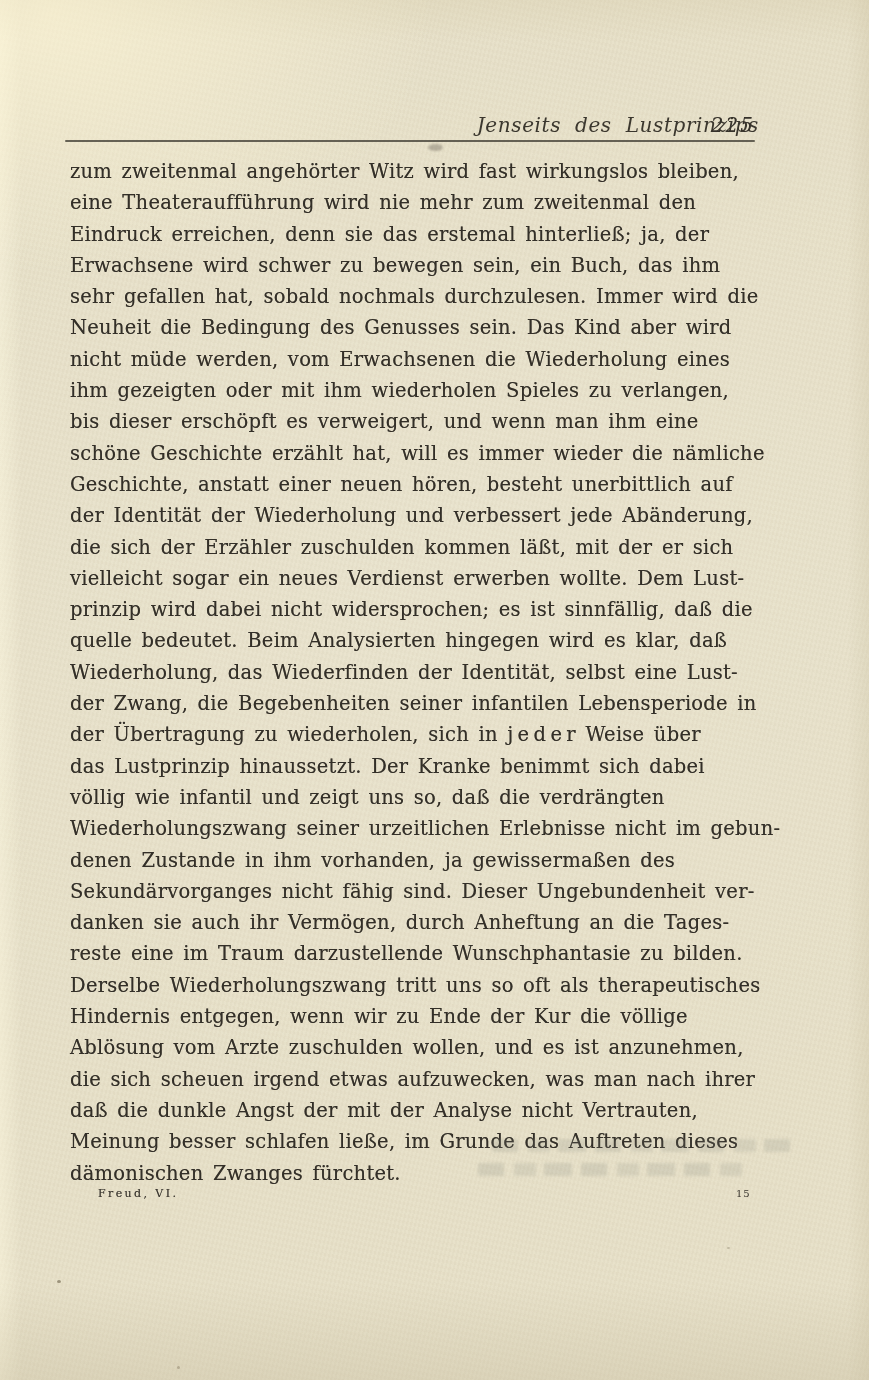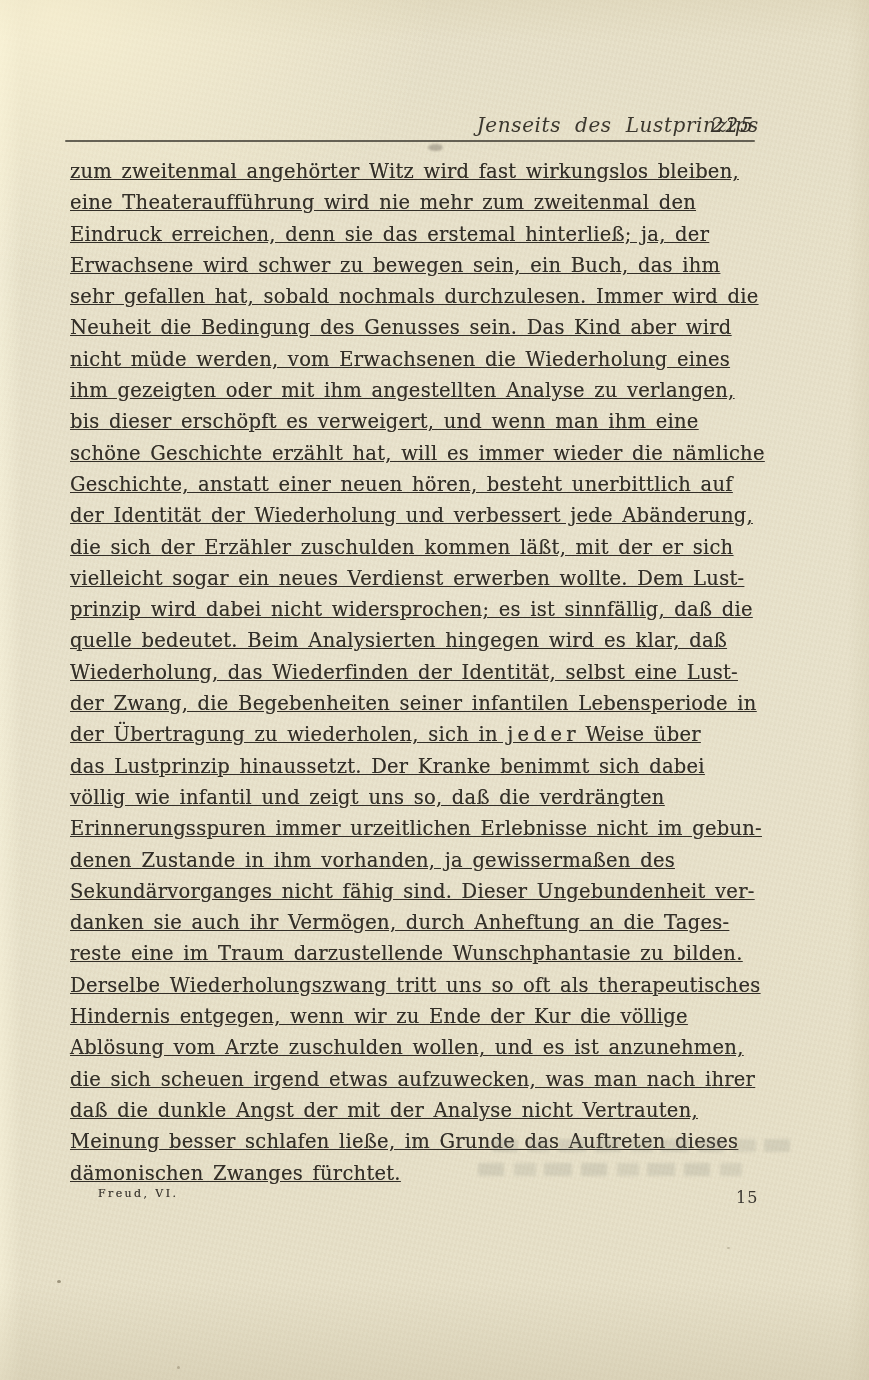--- a/index.html
+++ b/index.html
@@ -75,41 +75,40 @@
     word-spacing: 3px;
     color: var(--ink, #332f28);
     text-shadow: 0 0 0.5px rgba(51,47,40,0.55);
   }
   .body-text .line {
     height: 31.3px;
     line-height: 31.3px;
     white-space: nowrap;
     text-align: justify;
     text-align-last: justify;
-    text-decoration: underline;
   }
   .body-text .line::after { content: ""; display: inline-block; width: 100%; }
   .body-text .line.last {
     text-align-last: left;
   }
   .body-text .line.last::after { content: none; }
 
   
   .footer-signature {
     position: absolute;
     left: 98px; top: 1187px;
     font-size: 11px;
     letter-spacing: 2.4px;
     color: #3a362f;
     text-shadow: 0 0 0.4px rgba(58,54,47,0.5);
   }
   .footer-sheet-number {
     position: absolute;
     left: 736px; top: 1188px;
-    font-size: 16px;
+    font-size: 10px;
     letter-spacing: 1px;
     color: #3a362f;
   }
 
   
   .ghost {
     position: absolute;
     height: 13px;
     border-radius: 2px;
     background: repeating-linear-gradient(90deg,
@@ -146,35 +145,35 @@
   <div class="rule-smudge"></div>
 
   <main class="body-text">
       <div class="line">zum zweitenmal angehörter Witz wird fast wirkungslos bleiben,</div>
       <div class="line">eine Theateraufführung wird nie mehr zum zweitenmal den</div>
       <div class="line">Eindruck erreichen, denn sie das erstemal hinterließ; ja, der</div>
       <div class="line">Erwachsene wird schwer zu bewegen sein, ein Buch, das ihm</div>
       <div class="line">sehr gefallen hat, sobald nochmals durchzulesen. Immer wird die</div>
       <div class="line">Neuheit die Bedingung des Genusses sein. Das Kind aber wird</div>
       <div class="line">nicht müde werden, vom Erwachsenen die Wiederholung eines</div>
-      <div class="line">ihm gezeigten oder mit ihm angestellten Analyse zu verlangen,</div>
+      <div class="line">ihm gezeigten oder mit ihm wiederholen Spieles zu verlangen,</div>
       <div class="line">bis dieser erschöpft es verweigert, und wenn man ihm eine</div>
       <div class="line">schöne Geschichte erzählt hat, will es immer wieder die nämliche</div>
       <div class="line">Geschichte, anstatt einer neuen hören, besteht unerbittlich auf</div>
       <div class="line">der Identität der Wiederholung und verbessert jede Abänderung,</div>
       <div class="line">die sich der Erzähler zuschulden kommen läßt, mit der er sich</div>
       <div class="line">vielleicht sogar ein neues Verdienst erwerben wollte. Dem Lust-</div>
       <div class="line">prinzip wird dabei nicht widersprochen; es ist sinnfällig, daß die</div>
       <div class="line">quelle bedeutet. Beim Analysierten hingegen wird es klar, daß</div>
       <div class="line">Wiederholung, das Wiederfinden der Identität, selbst eine Lust-</div>
       <div class="line">der Zwang, die Begebenheiten seiner infantilen Lebensperiode in</div>
       <div class="line">der Übertragung zu wiederholen, sich in j e d e r Weise über</div>
       <div class="line">das Lustprinzip hinaussetzt. Der Kranke benimmt sich dabei</div>
       <div class="line">völlig wie infantil und zeigt uns so, daß die verdrängten</div>
-      <div class="line">Erinnerungsspuren immer urzeitlichen Erlebnisse nicht im gebun-</div>
+      <div class="line">Wiederholungszwang seiner urzeitlichen Erlebnisse nicht im gebun-</div>
       <div class="line">denen Zustande in ihm vorhanden, ja gewissermaßen des</div>
       <div class="line">Sekundärvorganges nicht fähig sind. Dieser Ungebundenheit ver-</div>
       <div class="line">danken sie auch ihr Vermögen, durch Anheftung an die Tages-</div>
       <div class="line">reste eine im Traum darzustellende Wunschphantasie zu bilden.</div>
       <div class="line">Derselbe Wiederholungszwang tritt uns so oft als therapeutisches</div>
       <div class="line">Hindernis entgegen, wenn wir zu Ende der Kur die völlige</div>
       <div class="line">Ablösung vom Arzte zuschulden wollen, und es ist anzunehmen,</div>
       <div class="line">die sich scheuen irgend etwas aufzuwecken, was man nach ihrer</div>
       <div class="line">daß die dunkle Angst der mit der Analyse nicht Vertrauten,</div>
       <div class="line">Meinung besser schlafen ließe, im Grunde das Auftreten dieses</div>

